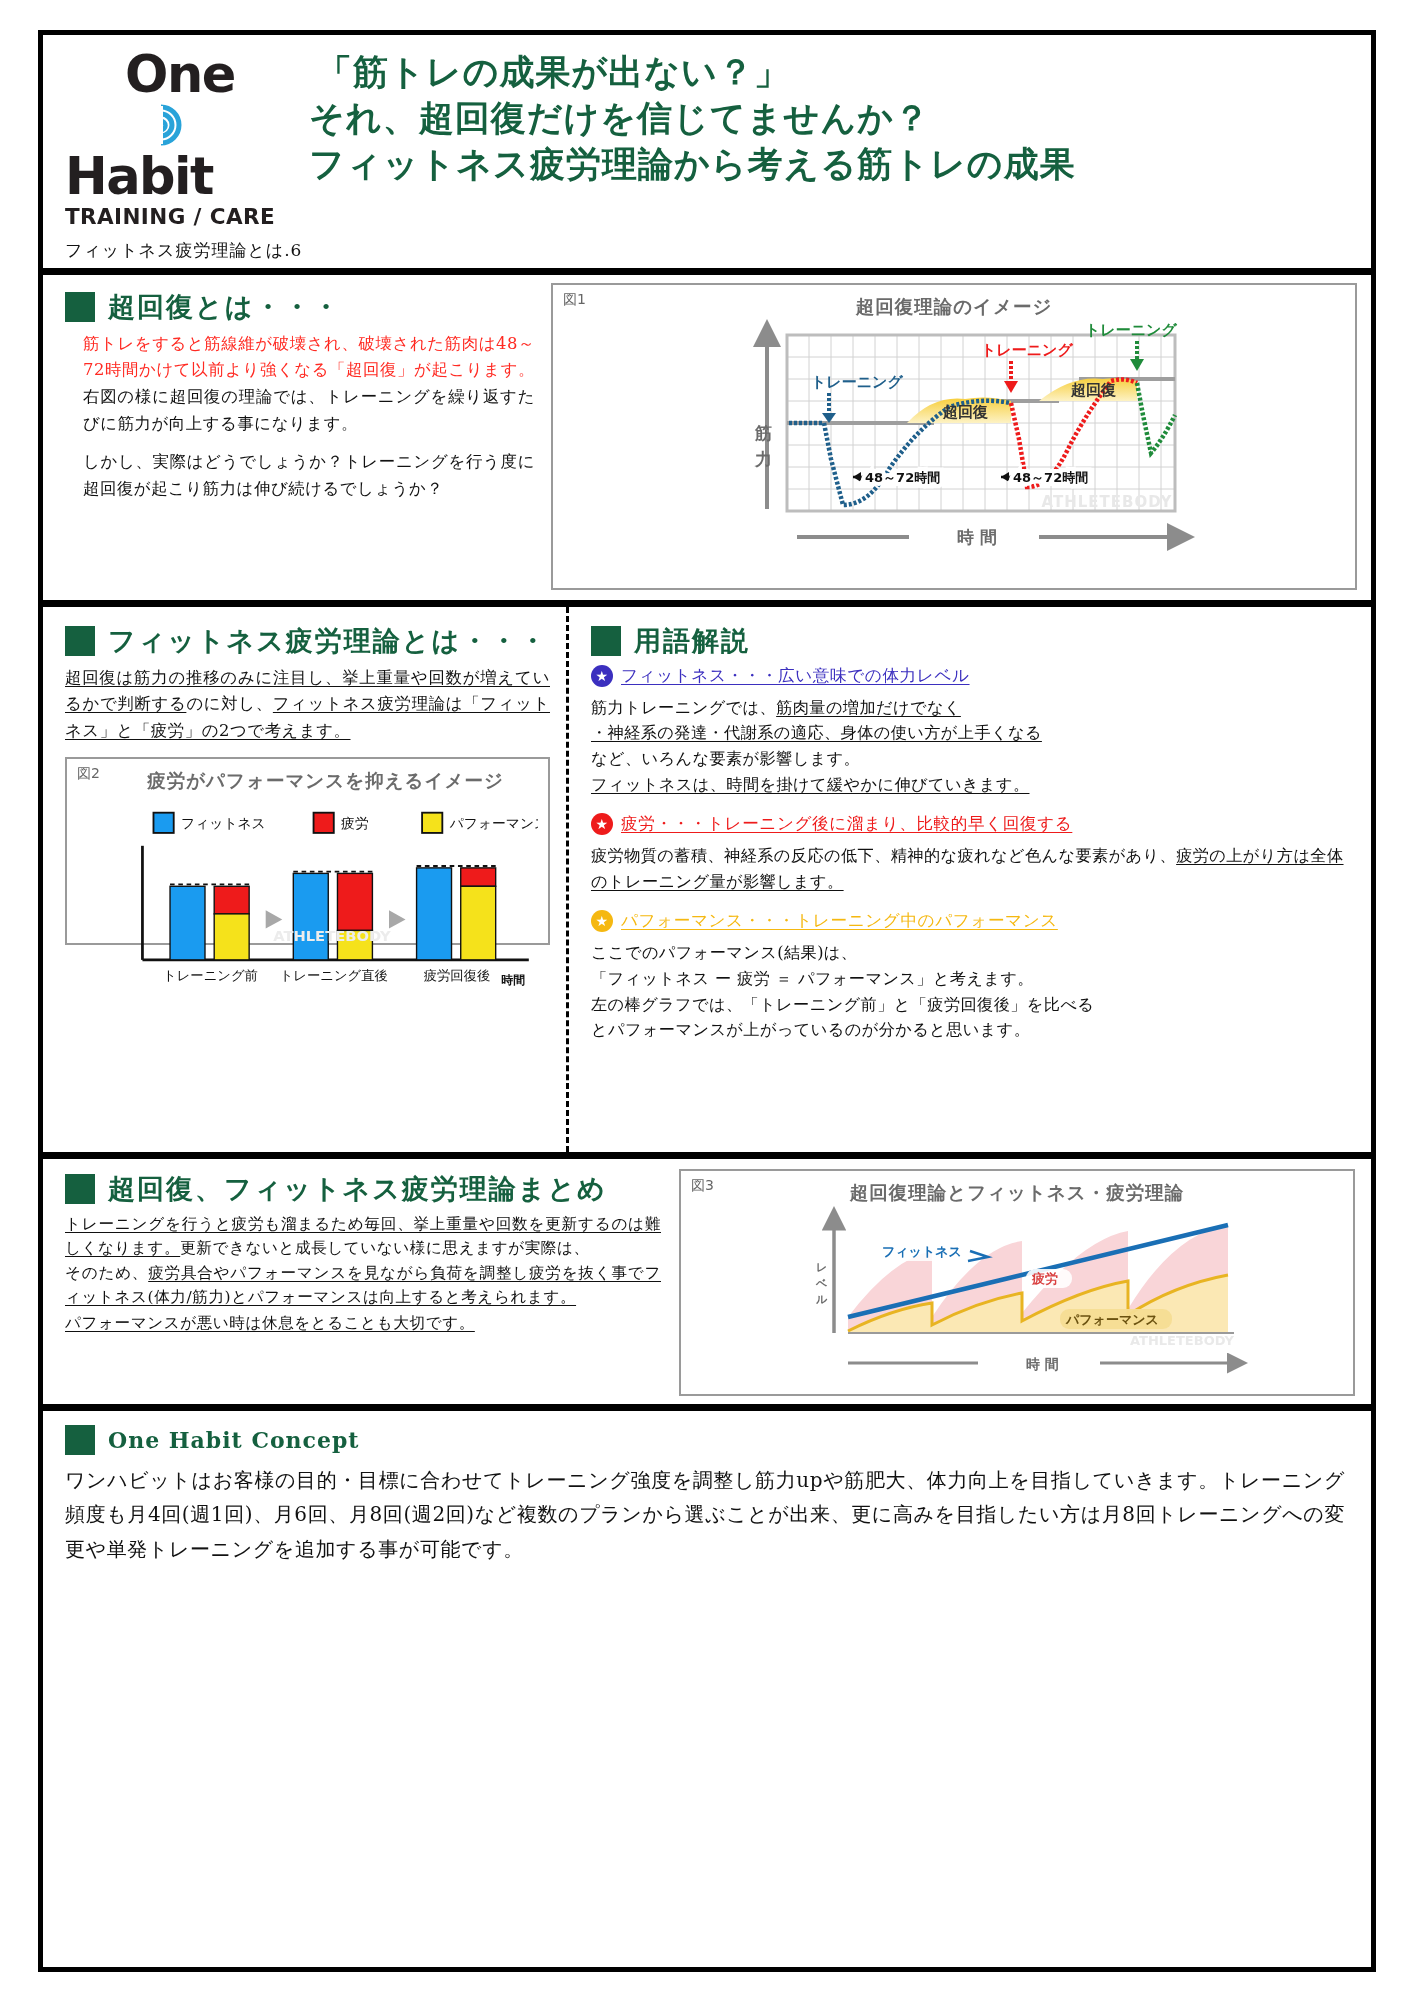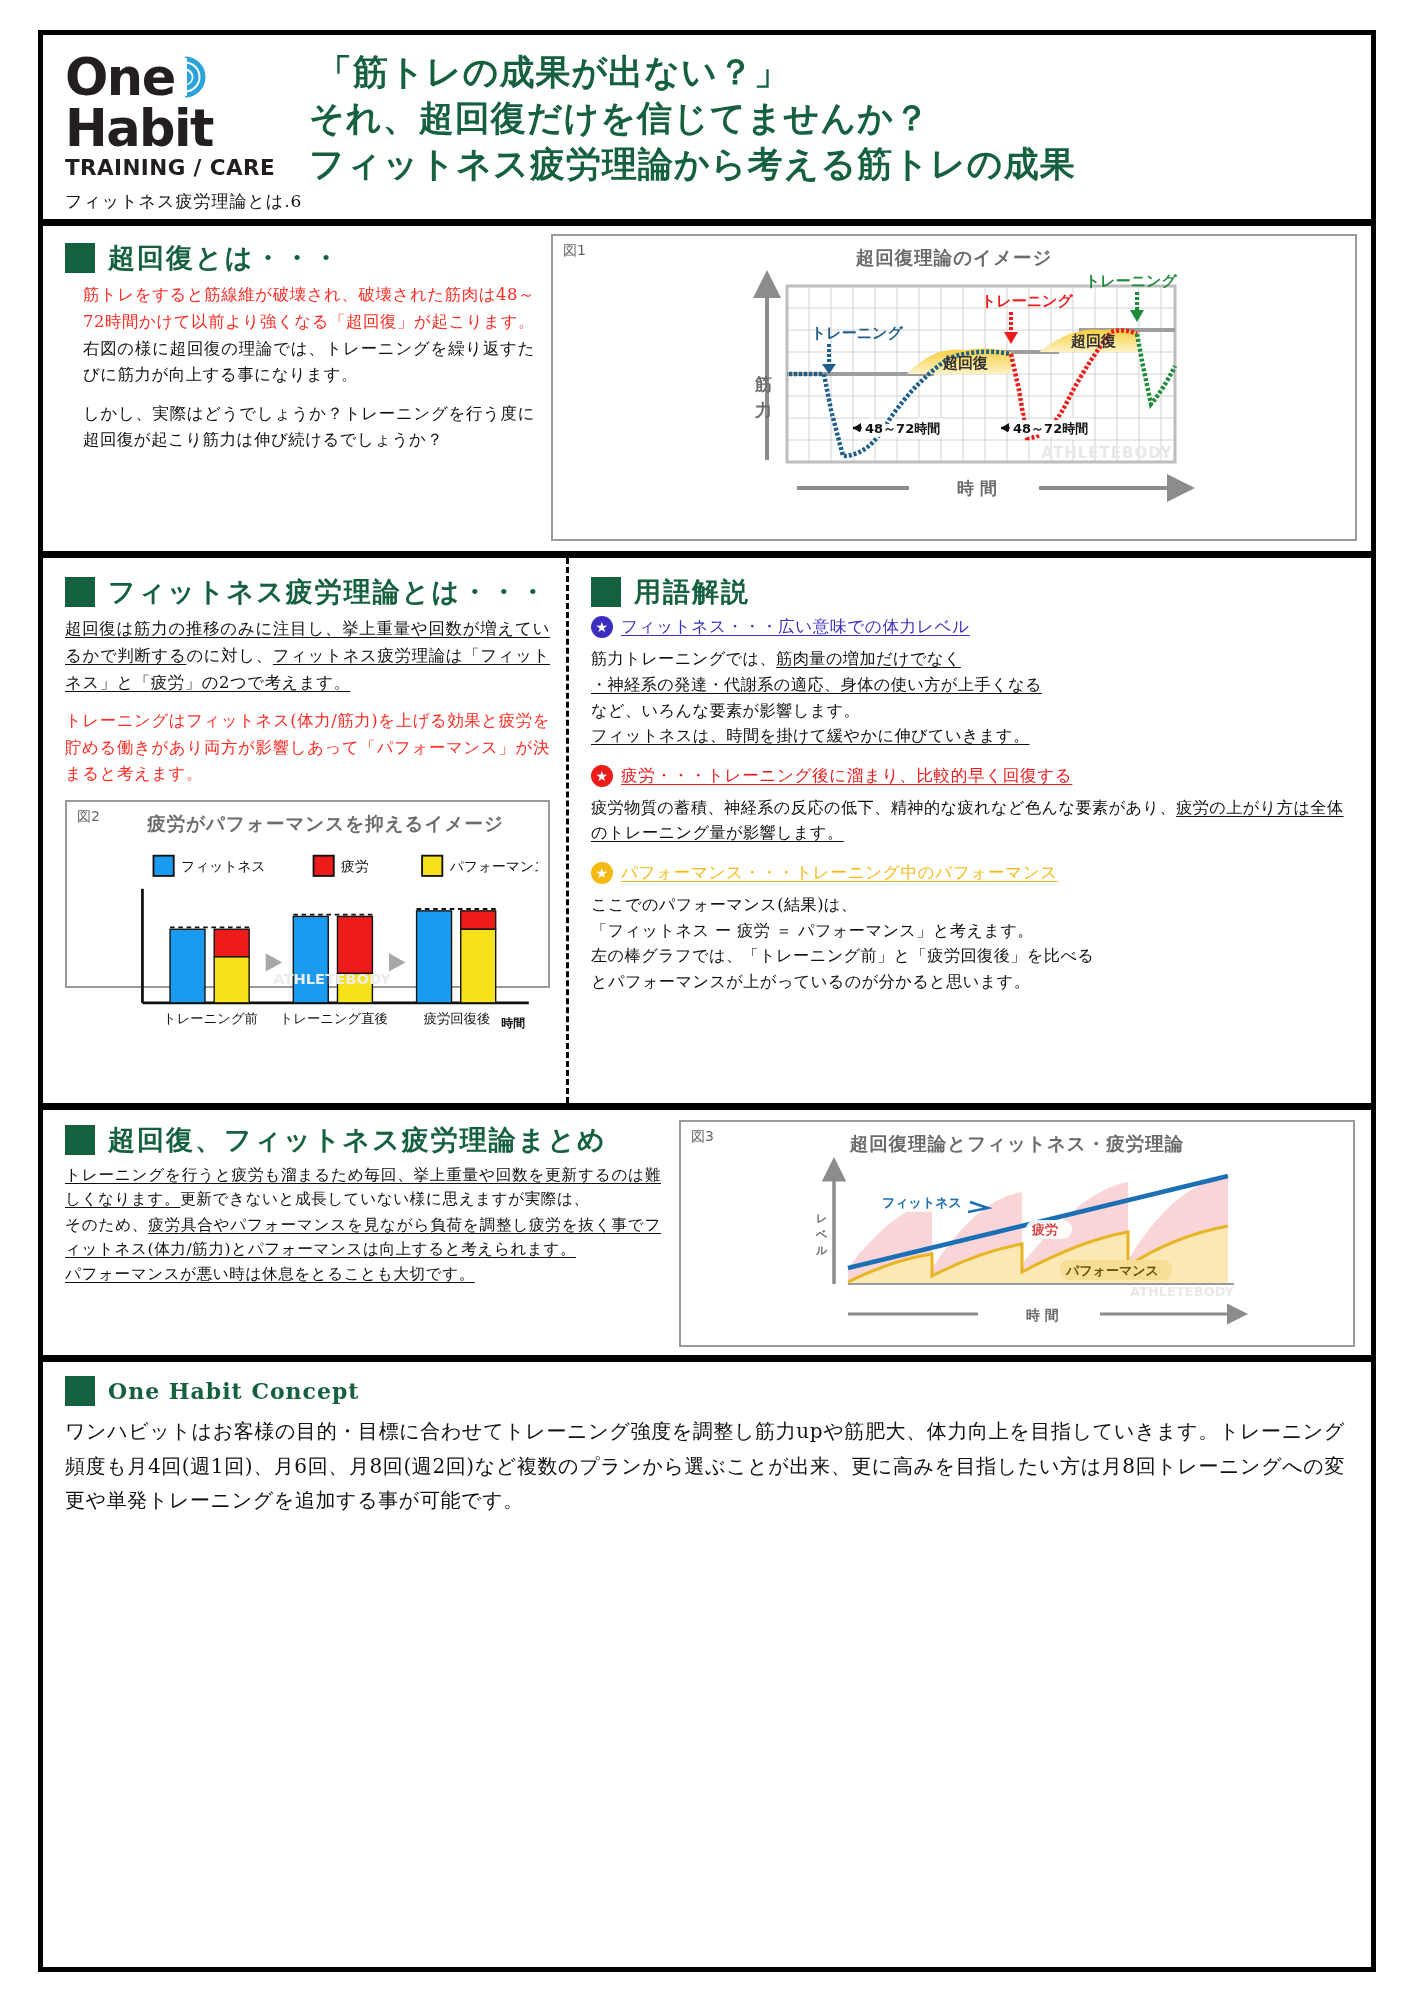--- a/index.html
+++ b/index.html
@@ -18,21 +18,21 @@
   }
 
   
   .header {
     display: flex; align-items: flex-start;
     padding: 10px 14px 6px 22px;
     border-bottom: 7px solid #000;
     flex: 0 0 auto;
   }
   .logo-block { width: 230px; flex: 0 0 230px; padding-top: 6px; }
-  .logo-row { display: flex; align-items: center; }
+  .logo-row { display: flex; align-items: center; flex-direction: column; }
   .logo-word {
     font-family: "DejaVu Sans", sans-serif;
     font-weight: bold; font-size: 51px; line-height: 0.95;
     letter-spacing: -1.5px; color: #231f20;
   }
   .logo-mark { margin-left: 2px; margin-top: 2px; }
   .logo-sub {
     font-family: "DejaVu Sans", sans-serif;
     font-weight: bold; font-size: 21.5px; letter-spacing: 0.4px;
     color: #231f20; margin-top: 2px;
@@ -295,21 +295,20 @@
 
   <div class="sec" id="sec2">
     <div class="s2-left">
       <div class="hdg">
         <div class="hdg-sq"></div>
         <div class="hdg-txt">フィットネス疲労理論とは・・・</div>
       </div>
       <div class="body-p">
         <span class="ul">超回復は筋力の推移のみに注目し、挙上重量や回数が増えているかで判断する</span><span>のに対し、</span><span class="ul">フィットネス疲労理論は「フィットネス」と「疲労」の2つで考えます。</span>
       </div>
-      <div class="body-p red">トレーニングはフィットネス(体力/筋力)を上げる効果と疲労を貯める働きがあり両方が影響しあって「パフォーマンス」が決まると考えます。</div>
 
       <div class="fig">
         <div class="fig-no">図2</div>
         <div class="fig-title">疲労がパフォーマンスを抑えるイメージ</div>
         <div class="fig-svg-wrap">
           <svg width="100%" height="216" viewBox="0 0 462 216" preserveAspectRatio="xMidYMid meet">
 
             <g>
               <rect x="44" y="12" width="22" height="22" fill="#1a9bf0" stroke="#111" stroke-width="2"></rect>
               <text x="74" y="29" font-family="DejaVu Sans, sans-serif" font-size="15" fill="#111">フィットネス</text>

